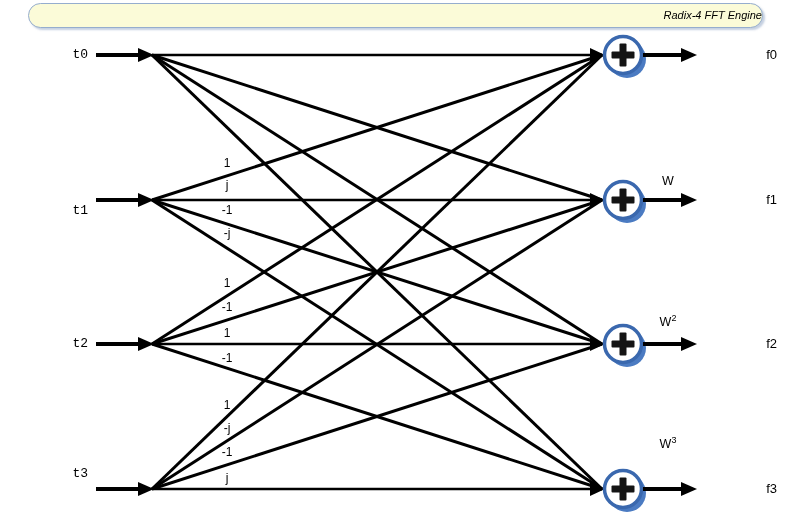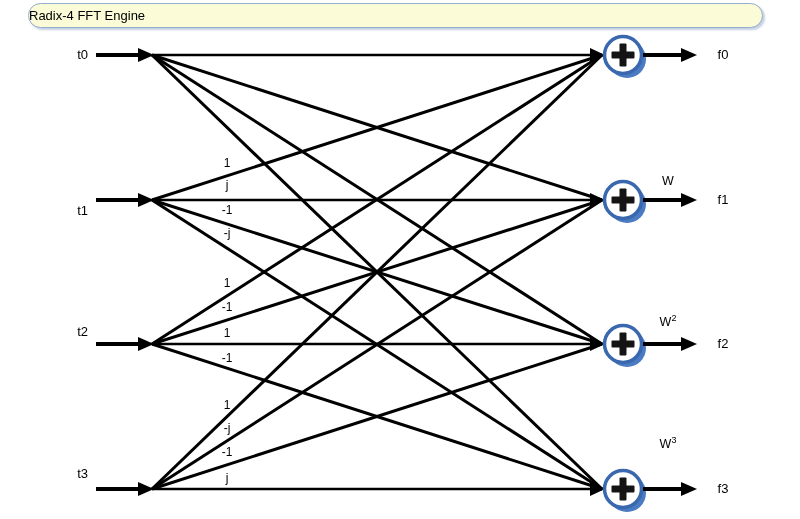--- a/index.html
+++ b/index.html
@@ -12,41 +12,42 @@
     overflow: hidden;
   }
   #title-bar {
     position: absolute;
     left: 28px; top: 3px;
     width: 733px; height: 23px;
     background: var(--title_fill, #FBFBD8);
     border: 1.5px solid var(--title_border, #95ADCE);
     border-radius: 13px;
     box-shadow: 2px 2px 2px rgba(150, 170, 200, 0.55);
-    text-align: left;
+    text-align: right;
     line-height: 23px;
-    font-size: 13px;
+    font-size: 11px;
     color: #000;
+    font-style: italic;
   }
   svg { position: absolute; left: 0; top: 0; }
   .edge { stroke: var(--line, #000); stroke-width: 3; fill: none; }
   .edge-h { stroke-width: 2.6; }
   .io-line { stroke: var(--line, #000); stroke-width: 4; }
   .ah { fill: var(--line, #000); stroke: none; }
   .adder-shadow { fill: var(--node_shadow, #4B7BC2); stroke: none; }
   .adder-body { fill: #ffffff; stroke: var(--node_ring, #3A68AE); stroke-width: 3.5; }
   .plus { fill: #141414; }
   .lbl {
     position: absolute;
     font-size: 13px;
     color: #000;
     height: 16px; line-height: 16px;
   }
-  .in-label { left: 58px; width: 30px; text-align: right; }
-  .out-label { left: 703px; width: 40px; text-align: center; }
+  .in-label { left: 58px; width: 30px; text-align: right; font-family: Liberation Mono, monospace; }
+  .out-label { left: 737px; width: 40px; text-align: right; }
   .coeff {
     position: absolute;
     left: 202px; width: 50px;
     text-align: center;
     font-size: 12px; color: #000;
     height: 16px; line-height: 16px;
   }
   .twiddle {
     position: absolute;
     left: 644px; width: 48px;
@@ -139,21 +140,21 @@
       <polygon class="ah" points="697,200 681,193 681,207"></polygon>
       <line class="io-line" x1="643" y1="344" x2="682" y2="344"></line>
       <polygon class="ah" points="697,344 681,337 681,351"></polygon>
       <line class="io-line" x1="643" y1="489" x2="682" y2="489"></line>
       <polygon class="ah" points="697,489 681,482 681,496"></polygon>
     </g>
   </svg>
 
   <div class="lbl in-label" style="top:47px">t0</div>
   <div class="lbl in-label" style="top:203px">t1</div>
-  <div class="lbl in-label" style="top:324px">t2</div>
+  <div class="lbl in-label" style="top:336px">t2</div>
   <div class="lbl in-label" style="top:466px">t3</div>
 
   <div class="lbl out-label" style="top:47px">f0</div>
   <div class="lbl out-label" style="top:192px">f1</div>
   <div class="lbl out-label" style="top:336px">f2</div>
   <div class="lbl out-label" style="top:481px">f3</div>
 
   <div class="twiddle" style="top:173px"><span>W</span><sup></sup></div>
   <div class="twiddle" style="top:314px"><span>W</span><sup>2</sup></div>
   <div class="twiddle" style="top:436px"><span>W</span><sup>3</sup></div>

